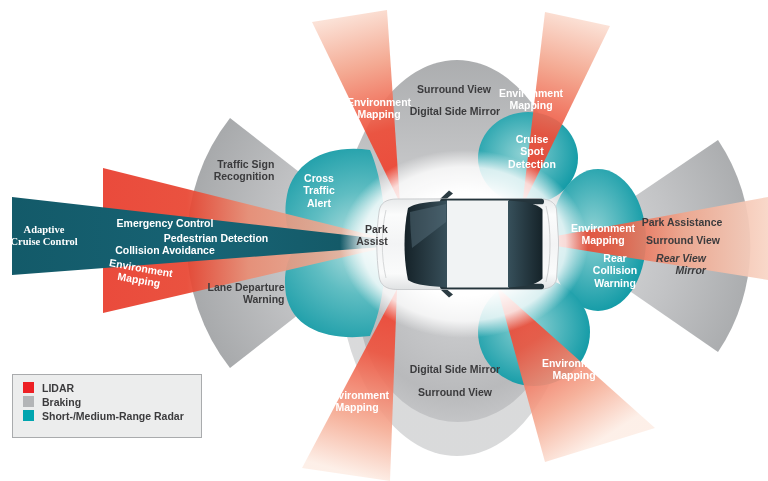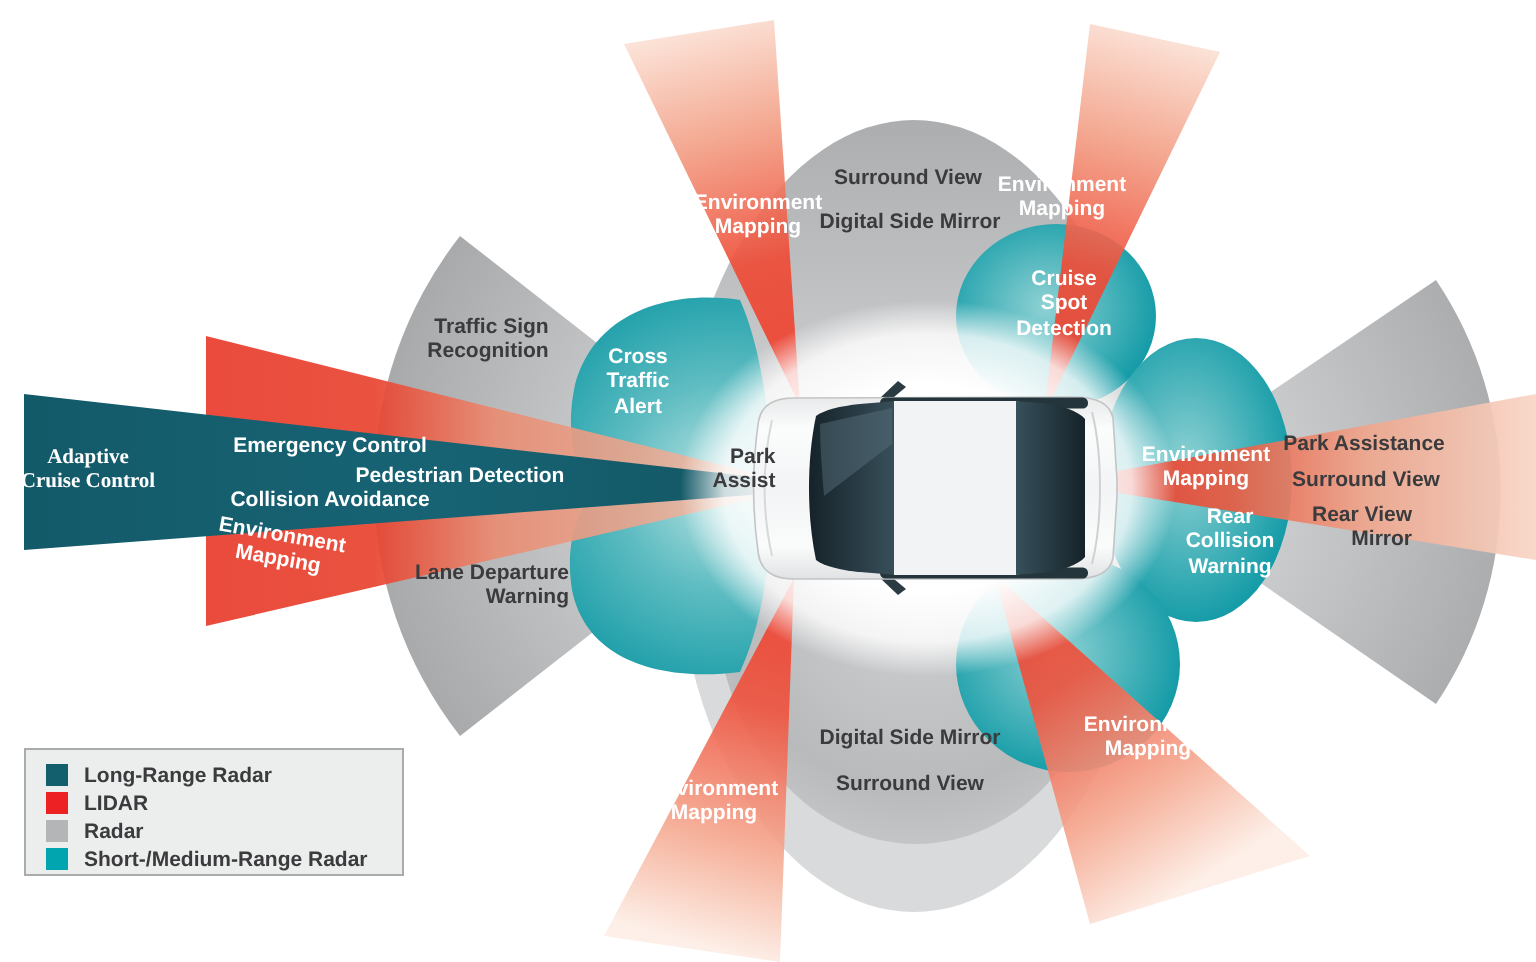--- a/index.html
+++ b/index.html
@@ -194,21 +194,21 @@
     <path d="M410,212 L446,204 L446,222 L412,248 C411,236 410,224 410,212 Z" fill="#5a7480" opacity="0.45"></path>
     <rect x="447" y="200.5" width="62" height="87" fill="#f1f3f4"></rect>
     <path d="M508,200.5 L508,287.5 L520,286.5 C531,285.5 539,282.5 542.5,278.5 L542.5,209.5
              C539,205.5 531,202.5 520,201.5 Z" fill="url(#gGlassR)"></path>
   </g>
 </svg>
 
 <div class="lbl light" style="left:44px;top:236px;font-family:Liberation Serif, serif;">Adaptive
 Cruise Control</div>
 <div class="lbl light" style="left:165px;top:223px;">Emergency Control</div>
-<div class="lbl light" style="left:230px;top:238px;">Pedestrian Detection</div>
+<div class="lbl light" style="left:216px;top:238px;">Pedestrian Detection</div>
 <div class="lbl light" style="left:165px;top:250px;">Collision Avoidance</div>
 <div class="lbl light rot" style="left:140px;top:274px;">Environment
 Mapping</div>
 <div class="lbl dark" style="left:244px;top:170px;">Traffic Sign
 Recognition</div>
 <div class="lbl light" style="left:319px;top:191px;">Cross
 Traffic
 Alert</div>
 <div class="lbl dark" style="left:358px;top:235px;margin-left:14px;">Park
 Assist</div>
@@ -223,41 +223,37 @@
 <div class="lbl light" style="left:532px;top:152px;">Cruise
 Spot
 Detection</div>
 <div class="lbl light" style="left:603px;top:234px;">Environment
 Mapping</div>
 <div class="lbl light" style="left:615px;top:271px;">Rear
 Collision
 Warning</div>
 <div class="lbl dark" style="left:682px;top:222px;">Park Assistance</div>
 <div class="lbl dark" style="left:683px;top:240px;">Surround View</div>
-<div class="lbl dark" style="left:681px;top:264px;">Rear View
+<div class="lbl dark" style="left:681px;top:264px;font-style:italic;">Rear View
 Mirror</div>
 <div class="lbl dark" style="left:455px;top:369px;">Digital Side Mirror</div>
 <div class="lbl dark" style="left:455px;top:392px;">Surround View</div>
 <div class="lbl light" style="left:357px;top:401px;">Environment
 Mapping</div>
 <div class="lbl light" style="left:574px;top:369px;">Environment
 Mapping</div>
 
 <div class="legend">
-  <div class="legend-row">
-    <span class="swatch" style="background: rgb(20, 95, 110);"></span>
-    <span class="legend-label">Long-Range Radar</span>
-  </div>
   <div class="legend-row">
     <span class="swatch" style="background: rgb(237, 32, 36);"></span>
     <span class="legend-label">LIDAR</span>
   </div>
   <div class="legend-row">
     <span class="swatch" style="background: rgb(179, 181, 183);"></span>
-    <span class="legend-label">Radar</span>
+    <span class="legend-label">Braking</span>
   </div>
   <div class="legend-row">
     <span class="swatch" style="background: rgb(0, 165, 175);"></span>
     <span class="legend-label">Short-/Medium-Range Radar</span>
   </div>
 </div>
 
 </div>
 
 </body></html>

